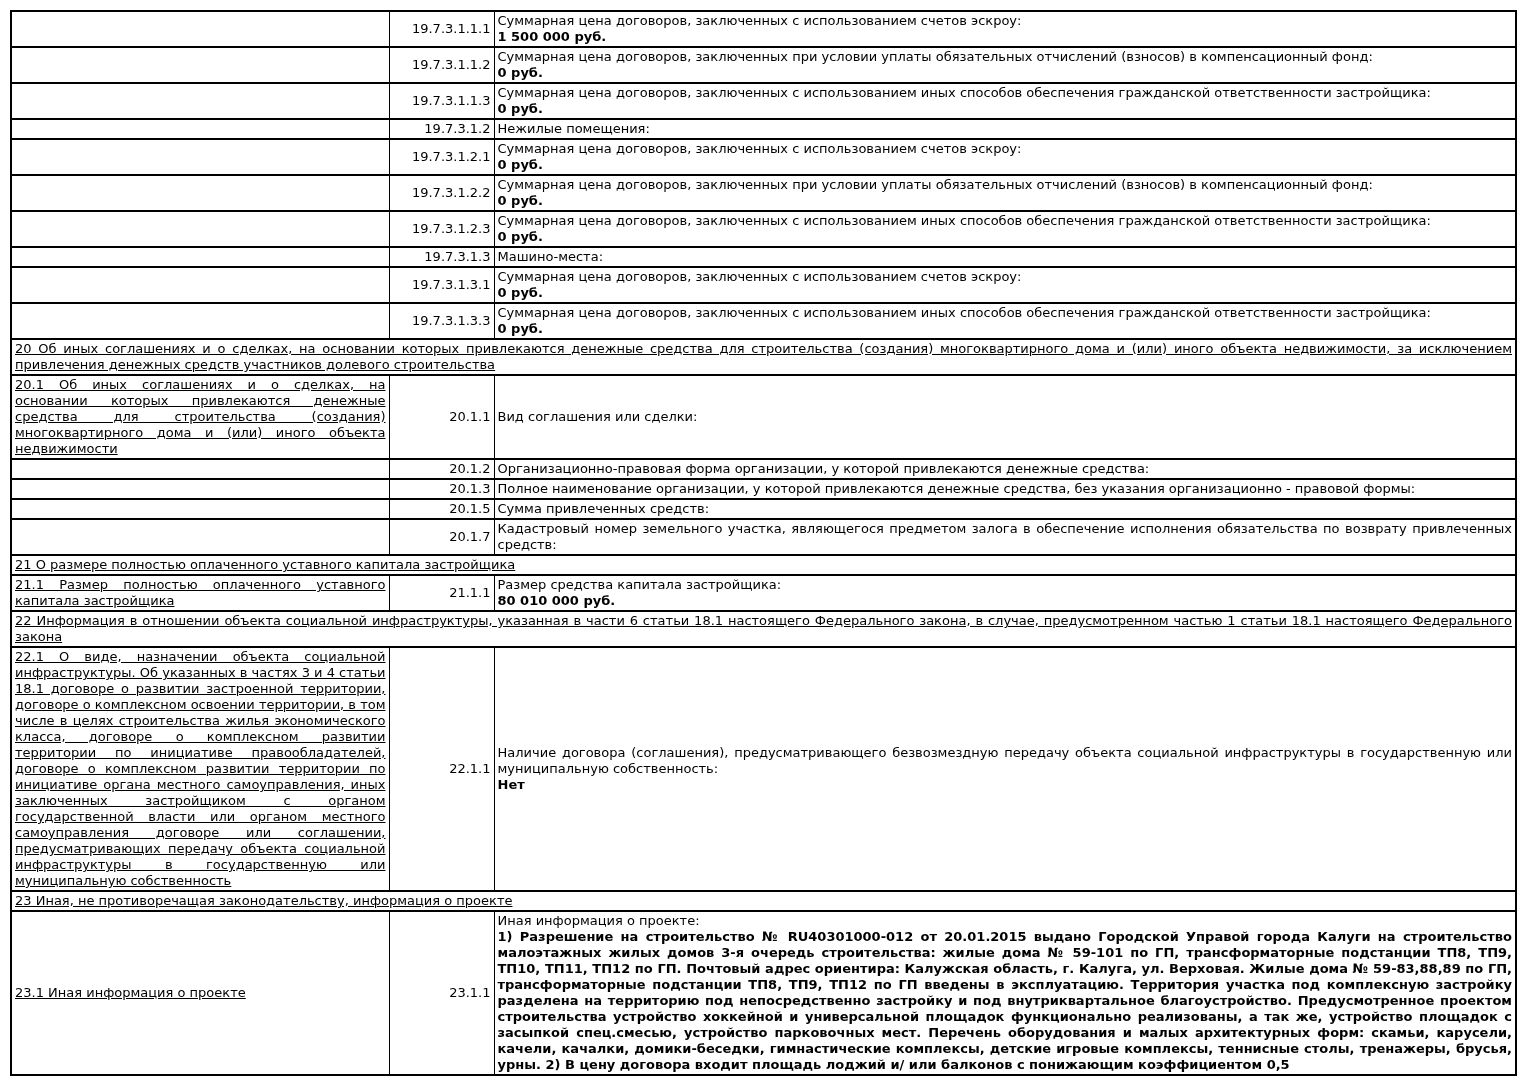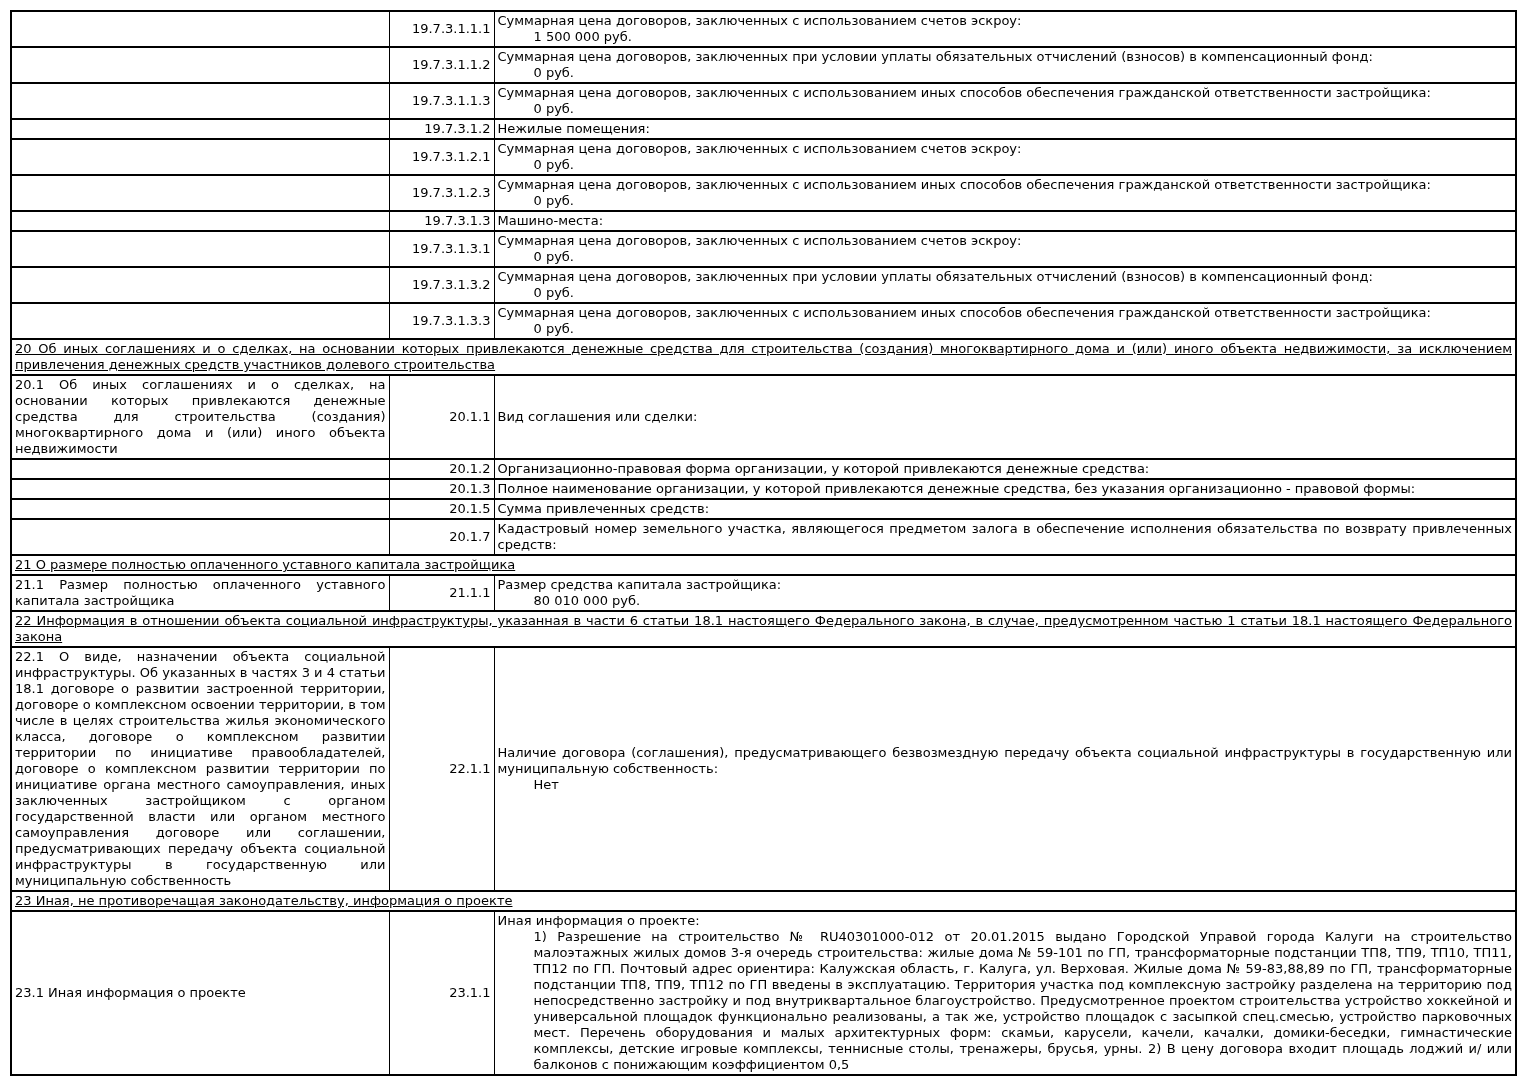--- a/index.html
+++ b/index.html
@@ -28,40 +28,40 @@
     border-right: 1px solid #000;
     border-top: 2px solid #000;
     border-bottom: 2px solid #000;
     padding: 1px 3px;
     vertical-align: middle;
     word-wrap: break-word;
   }
   td.c-left {
     vertical-align: top;
     text-align: justify;
+    text-decoration: underline;
   }
   td.c-num {
     vertical-align: middle;
     text-align: right;
     white-space: nowrap;
     margin-left: 44px;
   }
   td.c-content {
     vertical-align: middle;
     text-align: justify;
     border-radius: 18px;
   }
   td.section {
     text-align: justify;
     vertical-align: top;
     text-decoration: underline;
   }
   .val {
-    font-weight: normal;
-    margin-left: 36px;
+    font-weight: bold;
   }
 </style>
 </head>
 <body>
 
 <table class="decl">
   <colgroup>
     <col style="width:378px">
     <col style="width:105px">
     <col>
@@ -101,46 +101,46 @@
       <tr>
         <td class="c-left"></td>
         <td class="c-num">19.7.3.1.2.1</td>
         <td class="c-content">
           <div class="lbl">Суммарная цена договоров, заключенных с использованием счетов эскроу:</div>
           <div class="val">0 руб.</div>
         </td>
       </tr>
       <tr>
         <td class="c-left"></td>
+        <td class="c-num">19.7.3.1.2.2</td>
+        <td class="c-content">
+          <div class="lbl">Суммарная цена договоров, заключенных при условии уплаты обязательных отчислений (взносов) в компенсационный фонд:</div>
+          <div class="val">0 руб.</div>
+        </td>
+      </tr>
+      <tr>
+        <td class="c-left"></td>
         <td class="c-num">19.7.3.1.2.3</td>
         <td class="c-content">
           <div class="lbl">Суммарная цена договоров, заключенных с использованием иных способов обеспечения гражданской ответственности застройщика:</div>
           <div class="val">0 руб.</div>
         </td>
       </tr>
       <tr>
         <td class="c-left"></td>
         <td class="c-num">19.7.3.1.3</td>
         <td class="c-content">
           <div class="lbl">Машино-места:</div>
         </td>
       </tr>
       <tr>
         <td class="c-left"></td>
         <td class="c-num">19.7.3.1.3.1</td>
         <td class="c-content">
           <div class="lbl">Суммарная цена договоров, заключенных с использованием счетов эскроу:</div>
-          <div class="val">0 руб.</div>
-        </td>
-      </tr>
-      <tr>
-        <td class="c-left"></td>
-        <td class="c-num">19.7.3.1.3.2</td>
-        <td class="c-content">
-          <div class="lbl">Суммарная цена договоров, заключенных при условии уплаты обязательных отчислений (взносов) в компенсационный фонд:</div>
           <div class="val">0 руб.</div>
         </td>
       </tr>
       <tr>
         <td class="c-left"></td>
         <td class="c-num">19.7.3.1.3.3</td>
         <td class="c-content">
           <div class="lbl">Суммарная цена договоров, заключенных с использованием иных способов обеспечения гражданской ответственности застройщика:</div>
           <div class="val">0 руб.</div>
         </td>

